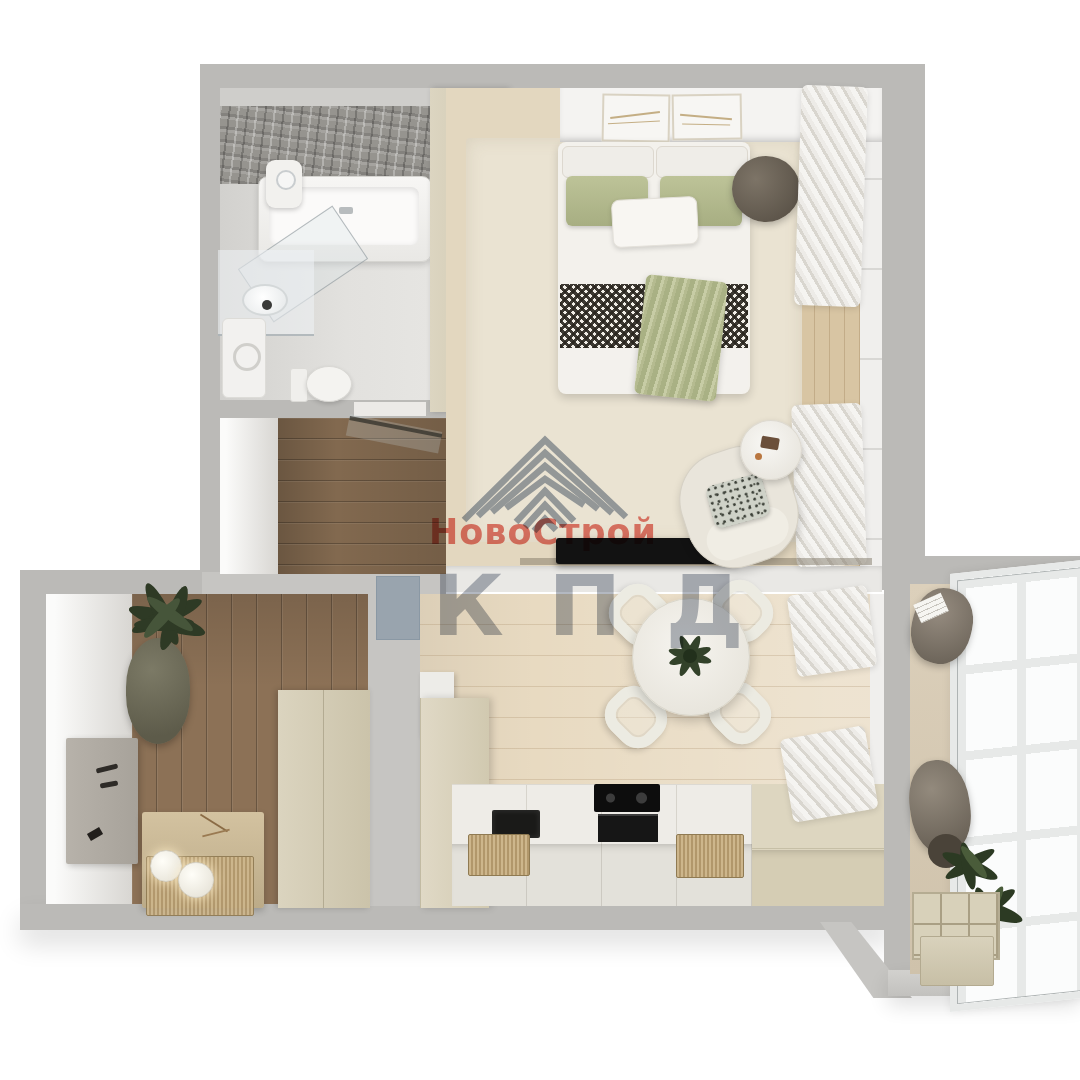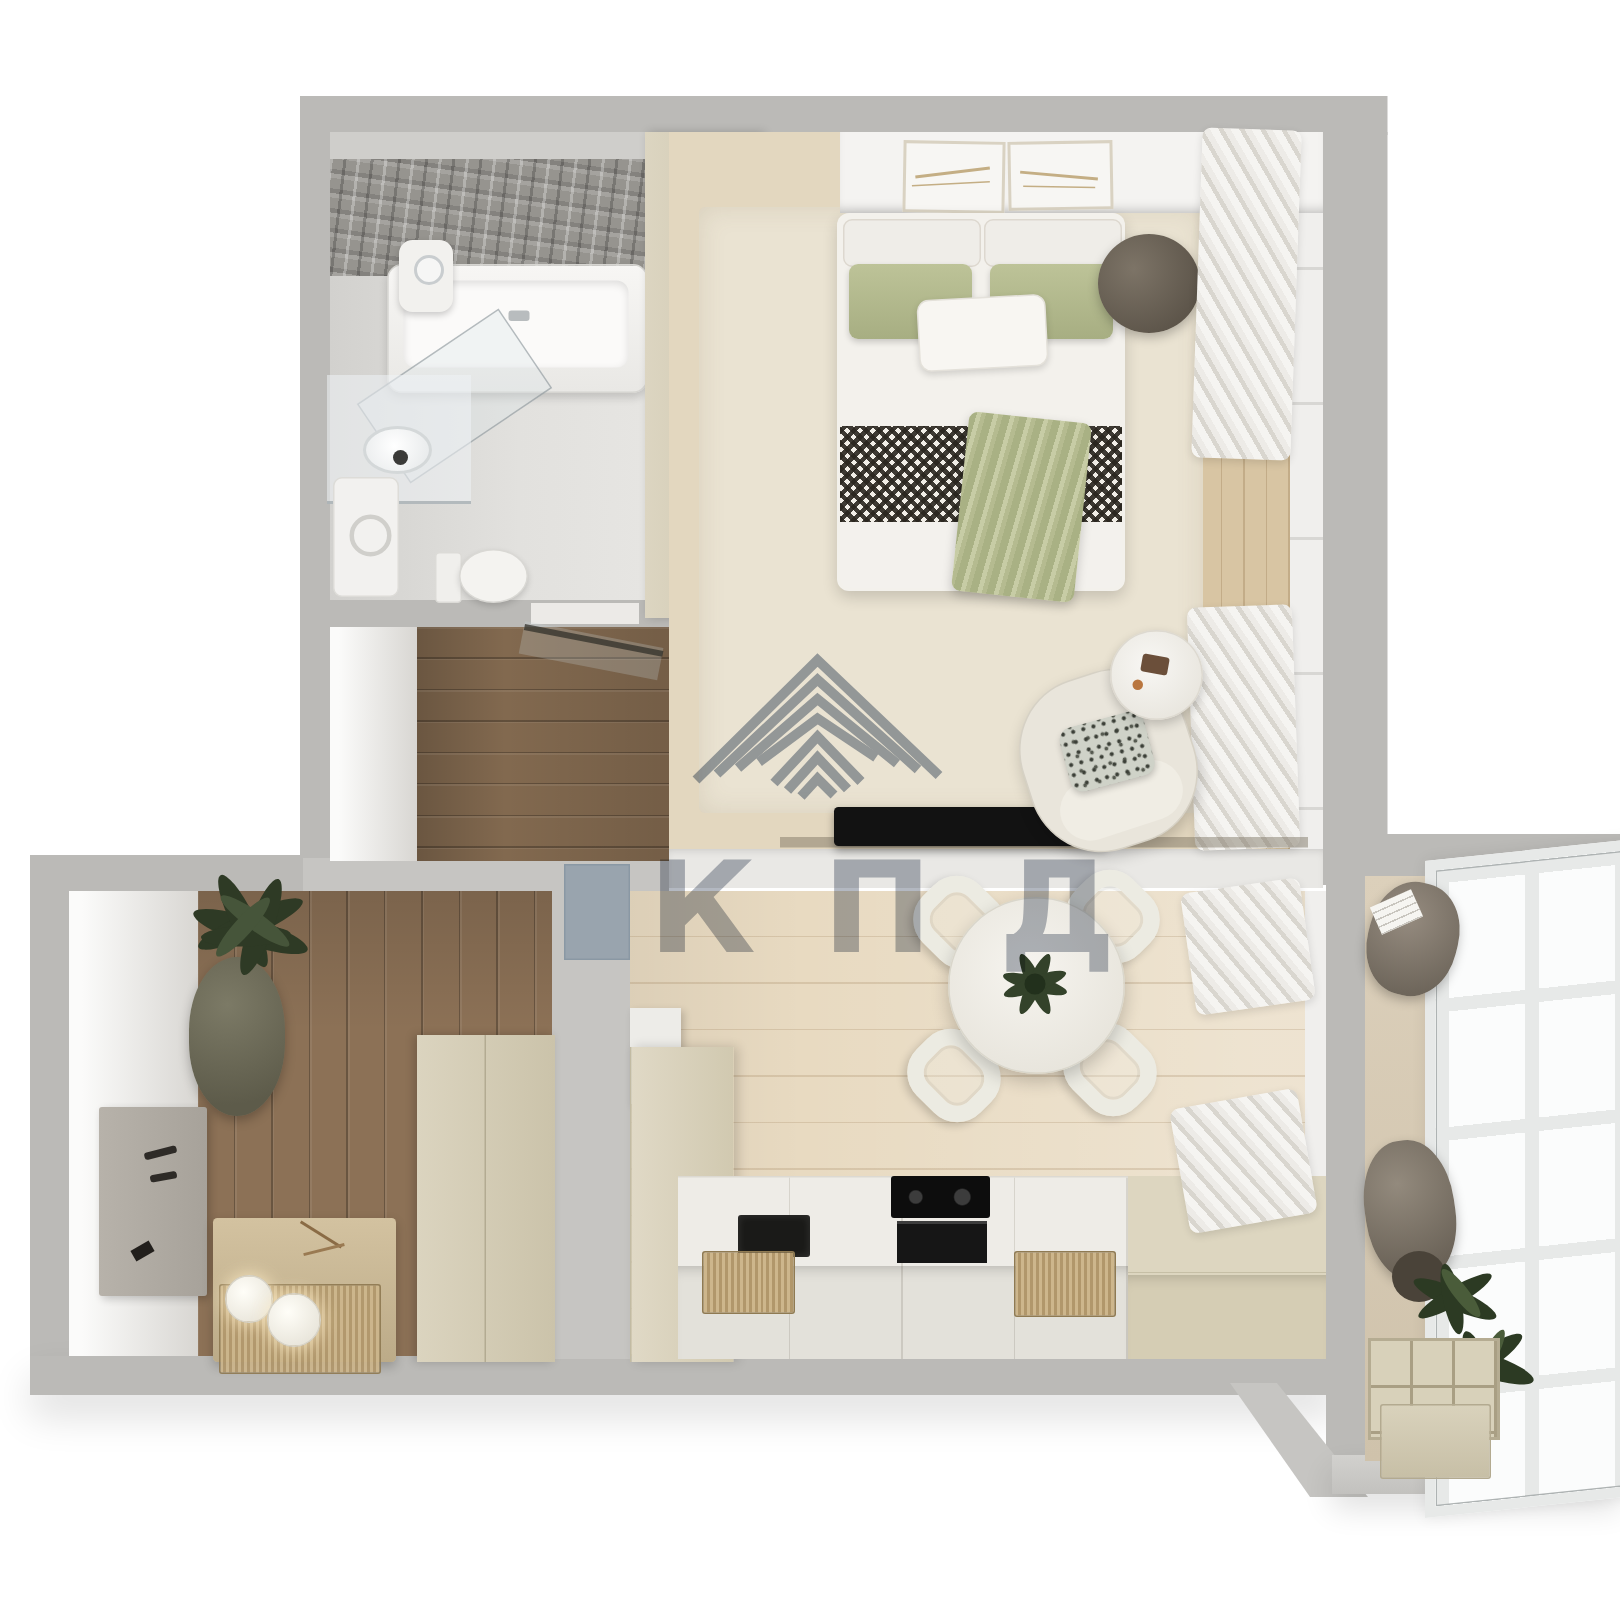--- a/index.html
+++ b/index.html
@@ -250,16 +250,17 @@
       <g fill="none" stroke="#66758c" stroke-width="6.5">
         <path d="M14,88 L95,8 L176,85"></path>
         <path d="M28,84 L95,21 L162,81"></path>
         <path d="M42,80 L95,34 L148,77"></path>
         <path d="M56,76 L95,47 L134,73"></path>
         <path d="M66,90 L95,59 L124,89"></path>
         <path d="M75,95 L95,73 L115,94"></path>
         <path d="M84,99 L95,87 L106,98"></path>
       </g>
     </svg>
+    <div class="a wmtext1" style="left:408px;top:512px;width:270px;">НовоСтрой</div>
     <div class="a wmtext2" style="left:382px;top:554px;width:368px;">КПД</div>
   </div>
 
 </div>
 
 </body></html>

